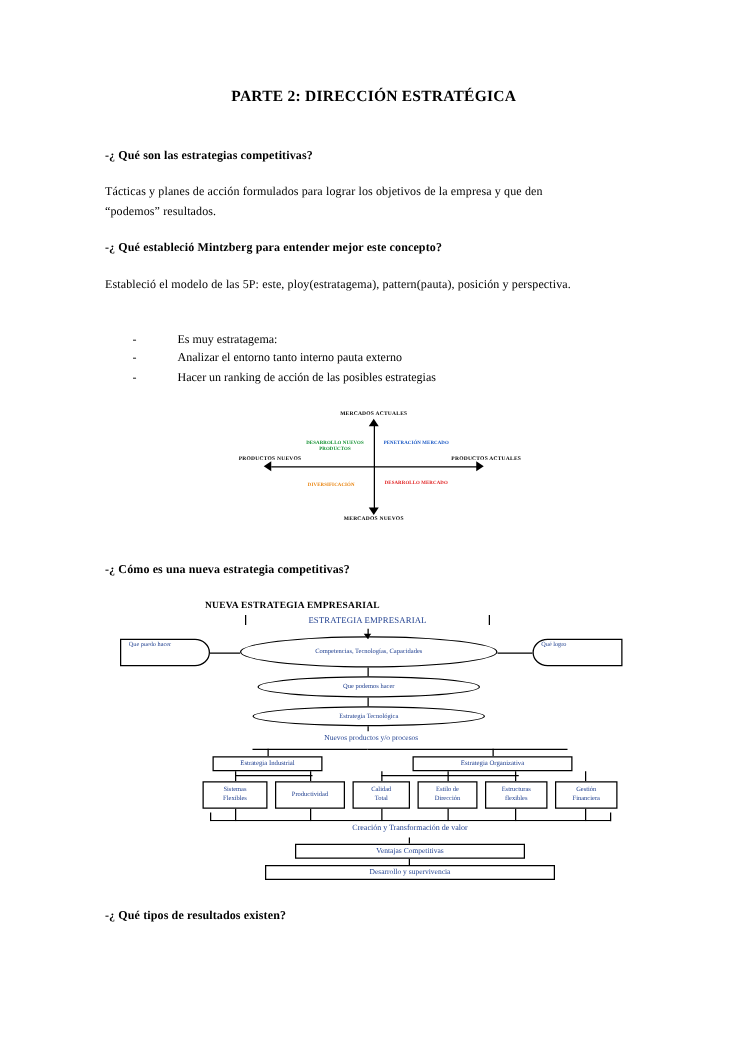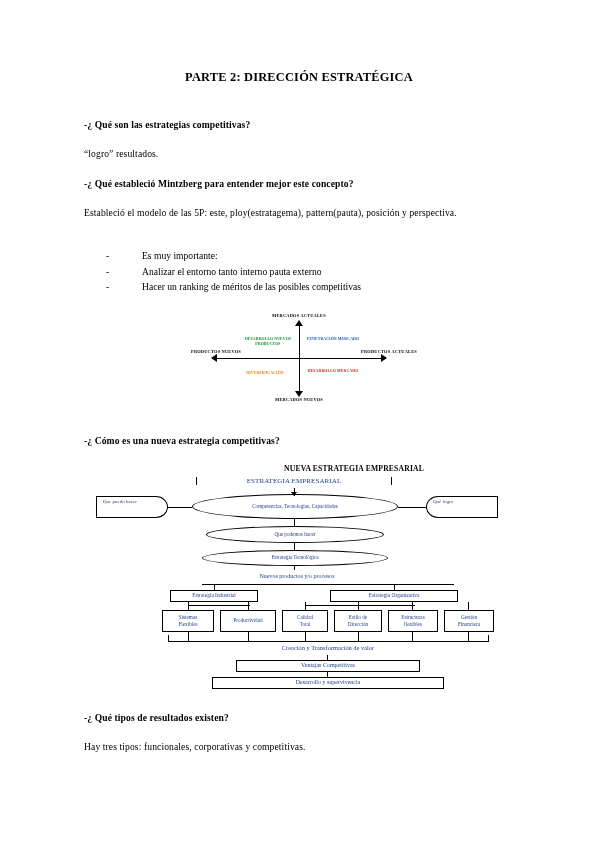--- a/index.html
+++ b/index.html
@@ -157,21 +157,21 @@
   .fig-flow {
     position: relative;
     width: 430px;
     height: 226px;
     margin: 0;
     font-size: 5.2px;
   }
   .fl-title {
     position: absolute;
     left: 80px; top: 0; width: 260px;
-    text-align: right;
+    text-align: left;
     font-size: 7.6px;
     font-weight: bold;
     letter-spacing: .2px;
   }
   .fl-sub {
     position: absolute;
     left: 112px; top: 13px; width: 196px;
     text-align: center;
     font-size: 7px;
     color: #1f3f8f;
@@ -248,37 +248,38 @@
 
 <div class="page">
   <div class="content">
 
     <h1 class="doc-title">PARTE 2: DIRECCIÓN ESTRATÉGICA</h1>
 
     <div class="sp-34"></div>
 
     <p class="q">-¿ Qué son las estrategias competitivas?</p>
     <div class="sp-16"></div>
-    <p class="a">“logro” resultados.</p>
+    <p class="a">Tácticas y planes de acción formulados para lograr los objetivos de la empresa y que den</p>
+    <p class="a">“podemos” resultados.</p>
 
     <div class="sp-16"></div>
 
     <p class="q">-¿ Qué estableció Mintzberg para entender mejor este concepto?</p>
     <div class="sp-16"></div>
     <p class="a">Estableció el modelo de las 5P: este, ploy(estratagema), pattern(pauta), posición y perspectiva.</p>
 
     <div class="sp-16"></div>
 
 
     <div class="sp-12"></div>
 
     <ul class="dashlist">
-      <li><span class="dash">-</span><span>Es muy importante:</span></li>
+      <li><span class="dash">-</span><span>Es muy estratagema:</span></li>
       <li><span class="dash">-</span><span>Analizar el entorno tanto interno pauta externo</span></li>
-      <li><span class="dash">-</span><span>Hacer un ranking de méritos de las posibles competitivas</span></li>
+      <li><span class="dash">-</span><span>Hacer un ranking de acción de las posibles estrategias</span></li>
     </ul>
 
     <div class="sp-18"></div>
 
     <div class="fig-matrix">
       <div class="mx-axis-v"></div>
       <div class="mx-axis-h"></div>
       <div class="arrow up"></div>
       <div class="arrow down"></div>
       <div class="arrow left"></div>
@@ -385,16 +386,15 @@
       <div class="bx b-ventajas">Ventajas Competitivas</div>
 
       <div class="ln v" style="left:243px; top:208px; height:5px;"></div>
       <div class="bx b-desarr">Desarrollo y supervivencia</div>
     </div>
 
     <div class="sp-22"></div>
 
     <p class="q">-¿ Qué tipos de resultados existen?</p>
     <div class="sp-16"></div>
-    <p class="a">Hay tres tipos: funcionales, corporativas y competitivas.</p>
 
   </div>
 </div>
 
 </body></html>

